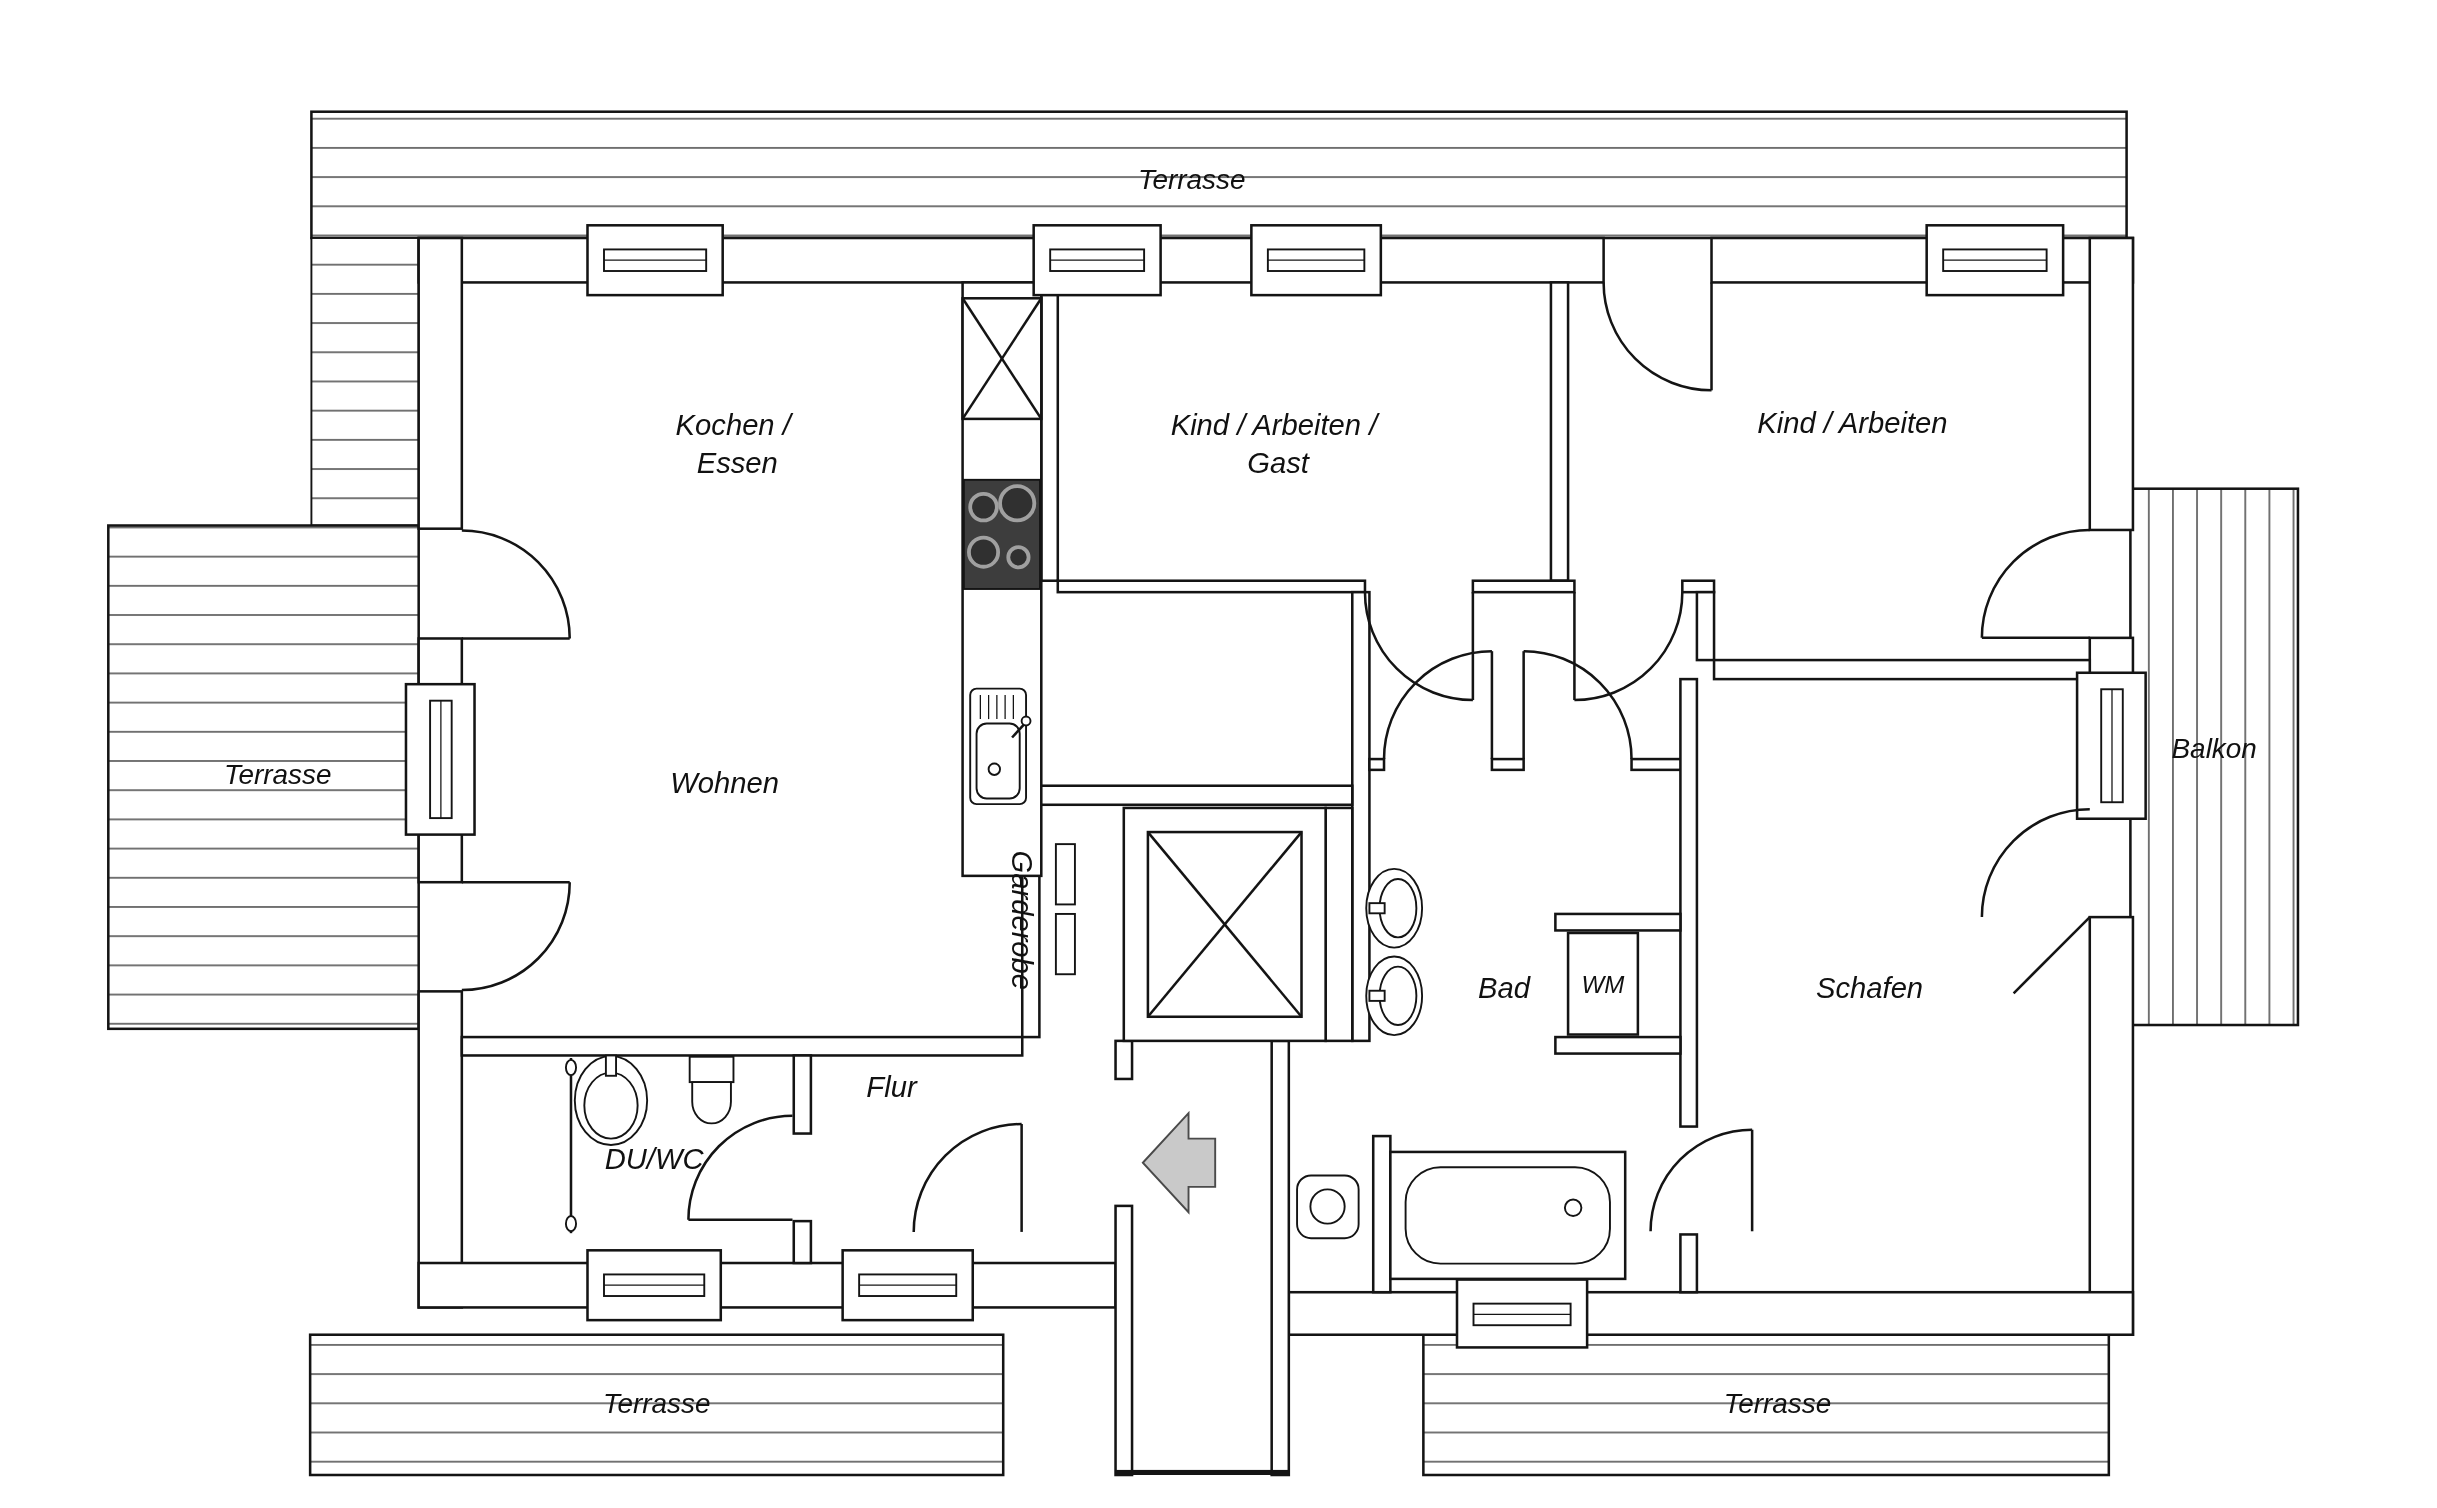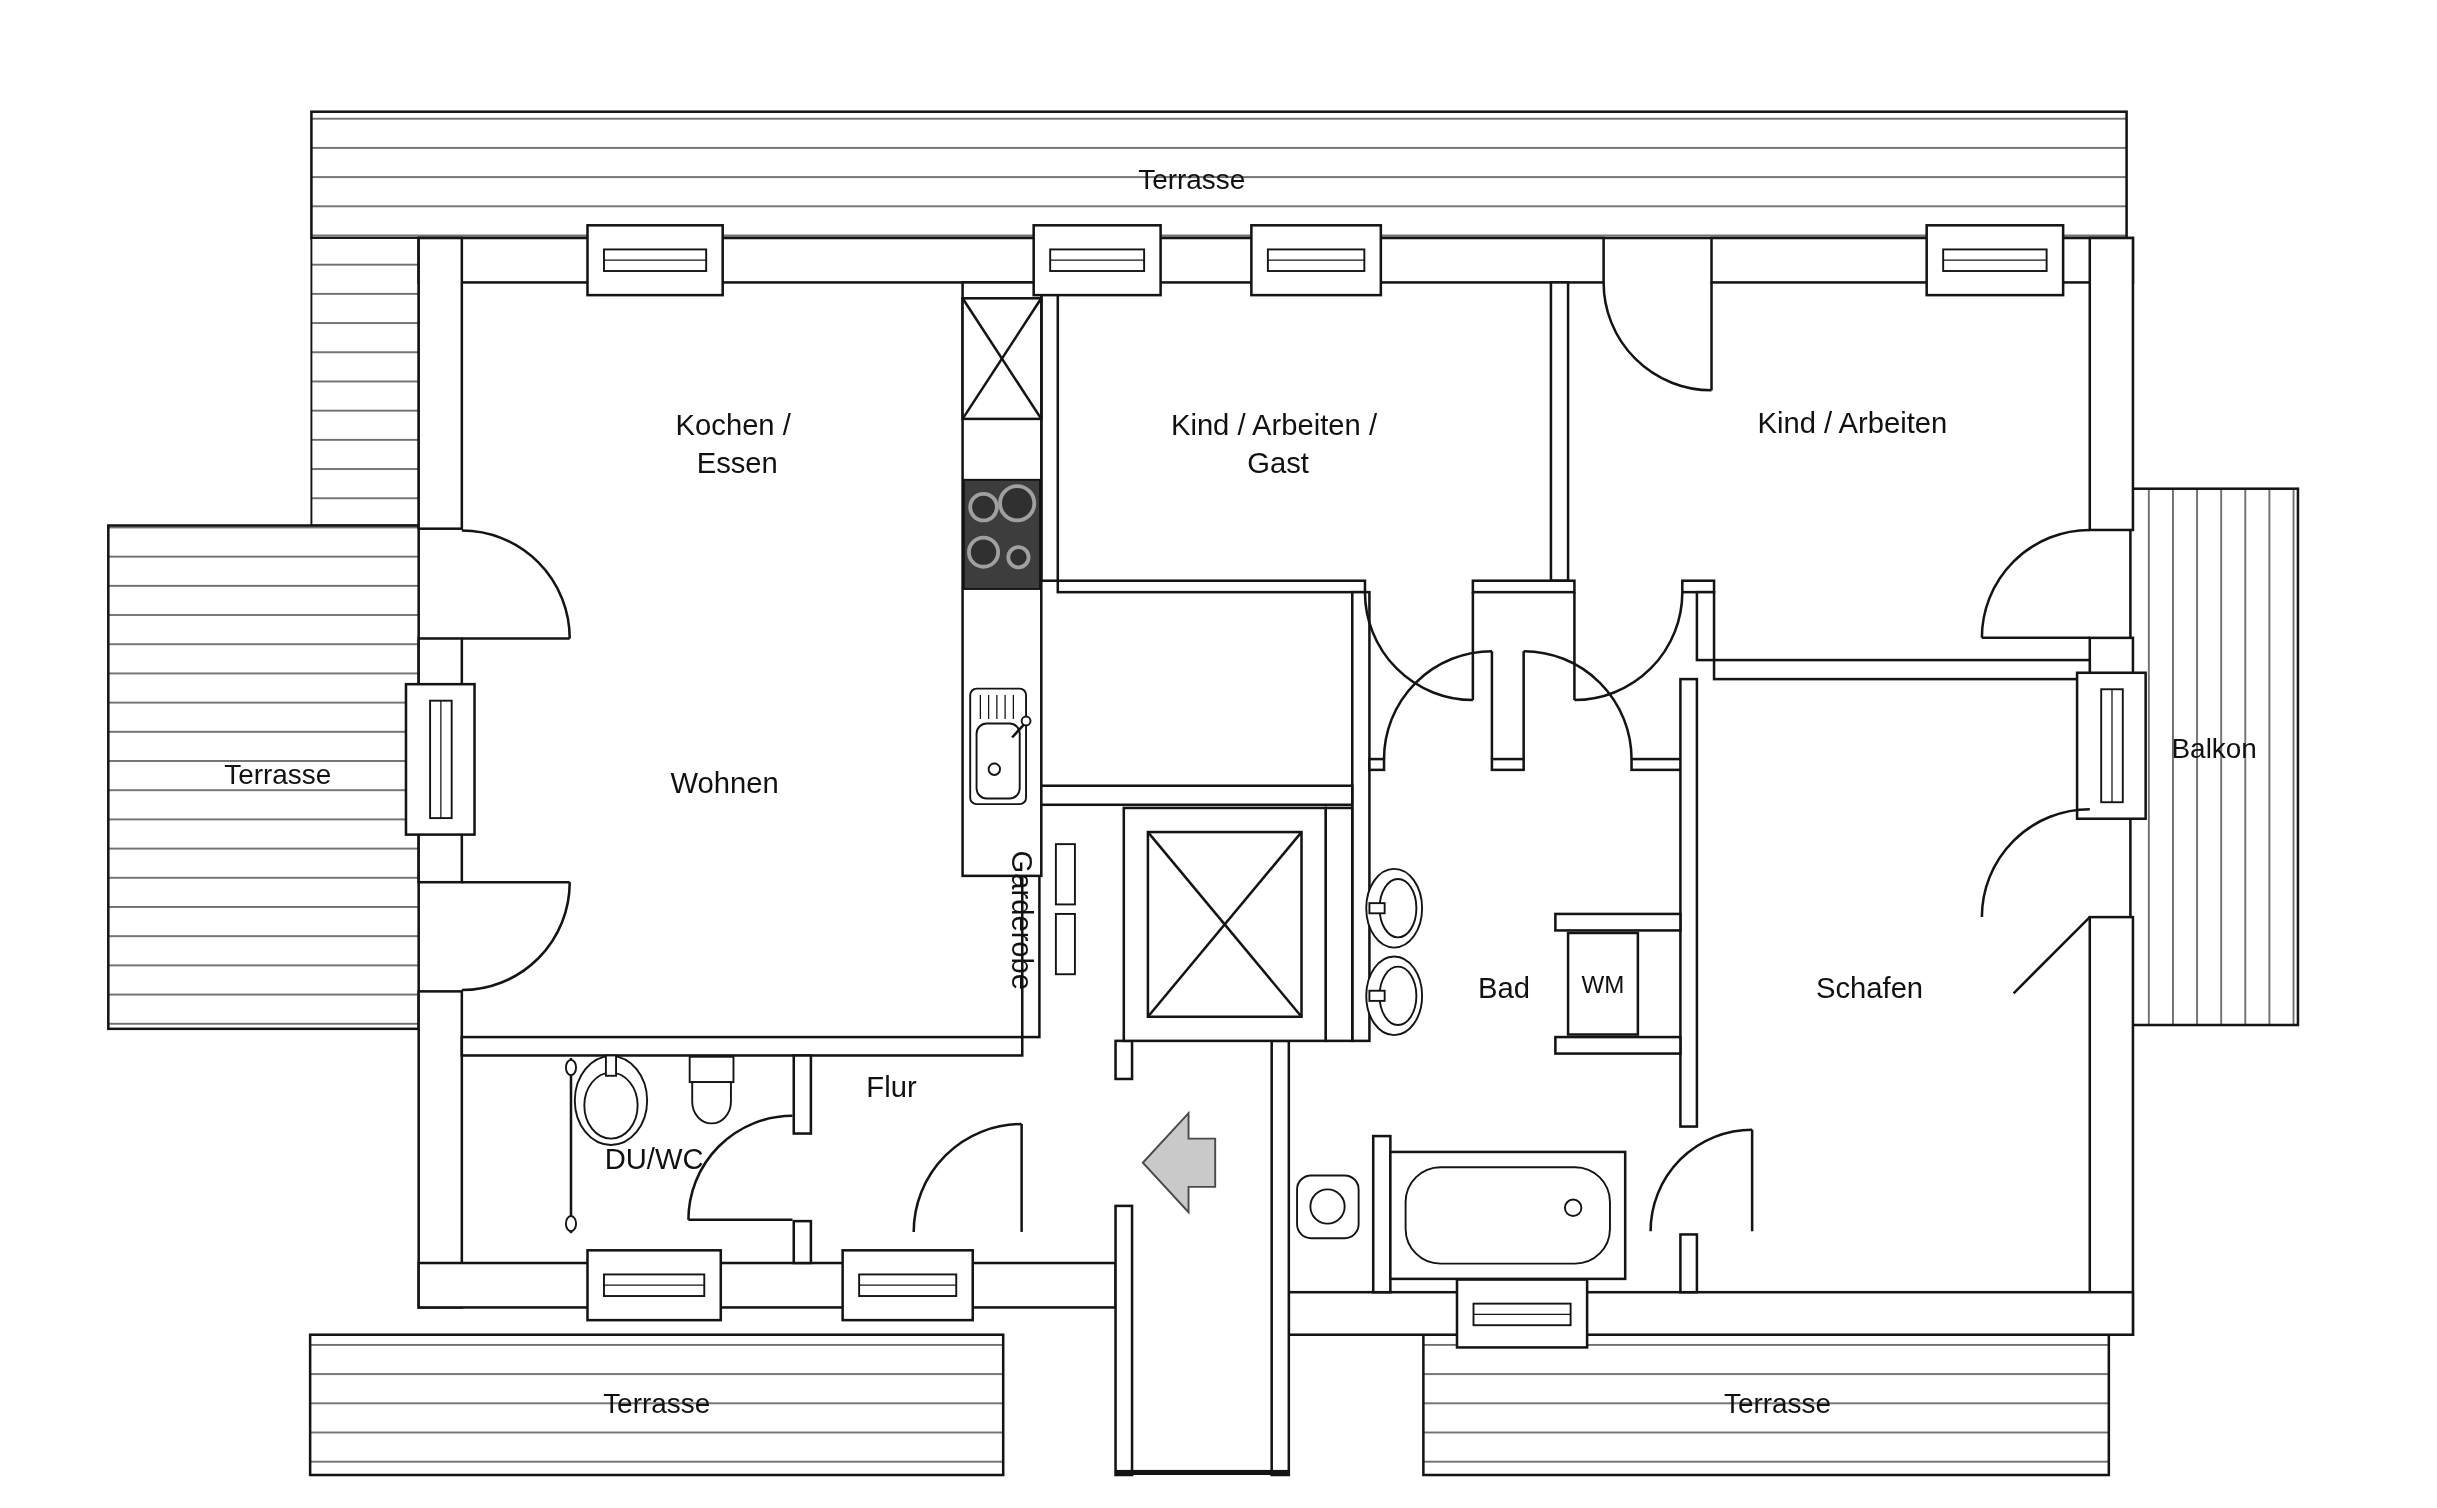--- a/index.html
+++ b/index.html
@@ -1,17 +1,17 @@
 <!DOCTYPE html>
 <html style="font-size:10.2px"><head>
 <meta charset="utf-8">
 <style>
   html,body{margin:0;padding:0;background:#fff;}
   .plan{position:relative;width:2438px;height:1508px;background:#ffffff;overflow:hidden;
-        font-family:"Liberation Sans", sans-serif;}
+        font-family:"Liberation Sans", sans-serif;font-style:italic;}
   svg{position:absolute;left:0;top:0;}
   text{fill:#111;font-family:"Liberation Sans", sans-serif;}
   .rm{font-size:46px;}
   .tr{font-size:44px;}
   .sm{font-size:38px;}
 </style>
 </head>
 <body>
 
 <div class="plan">

